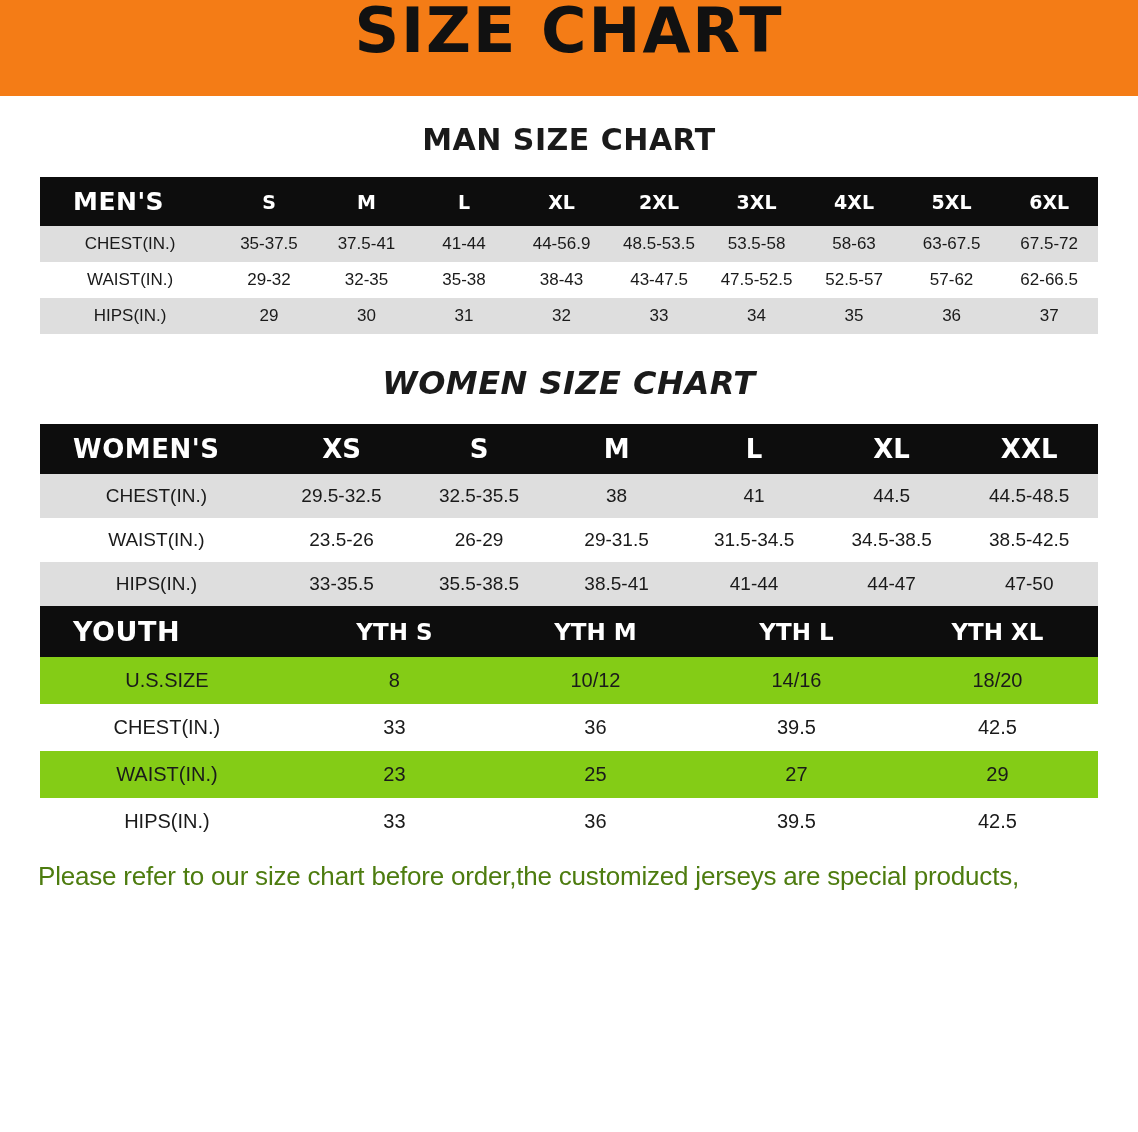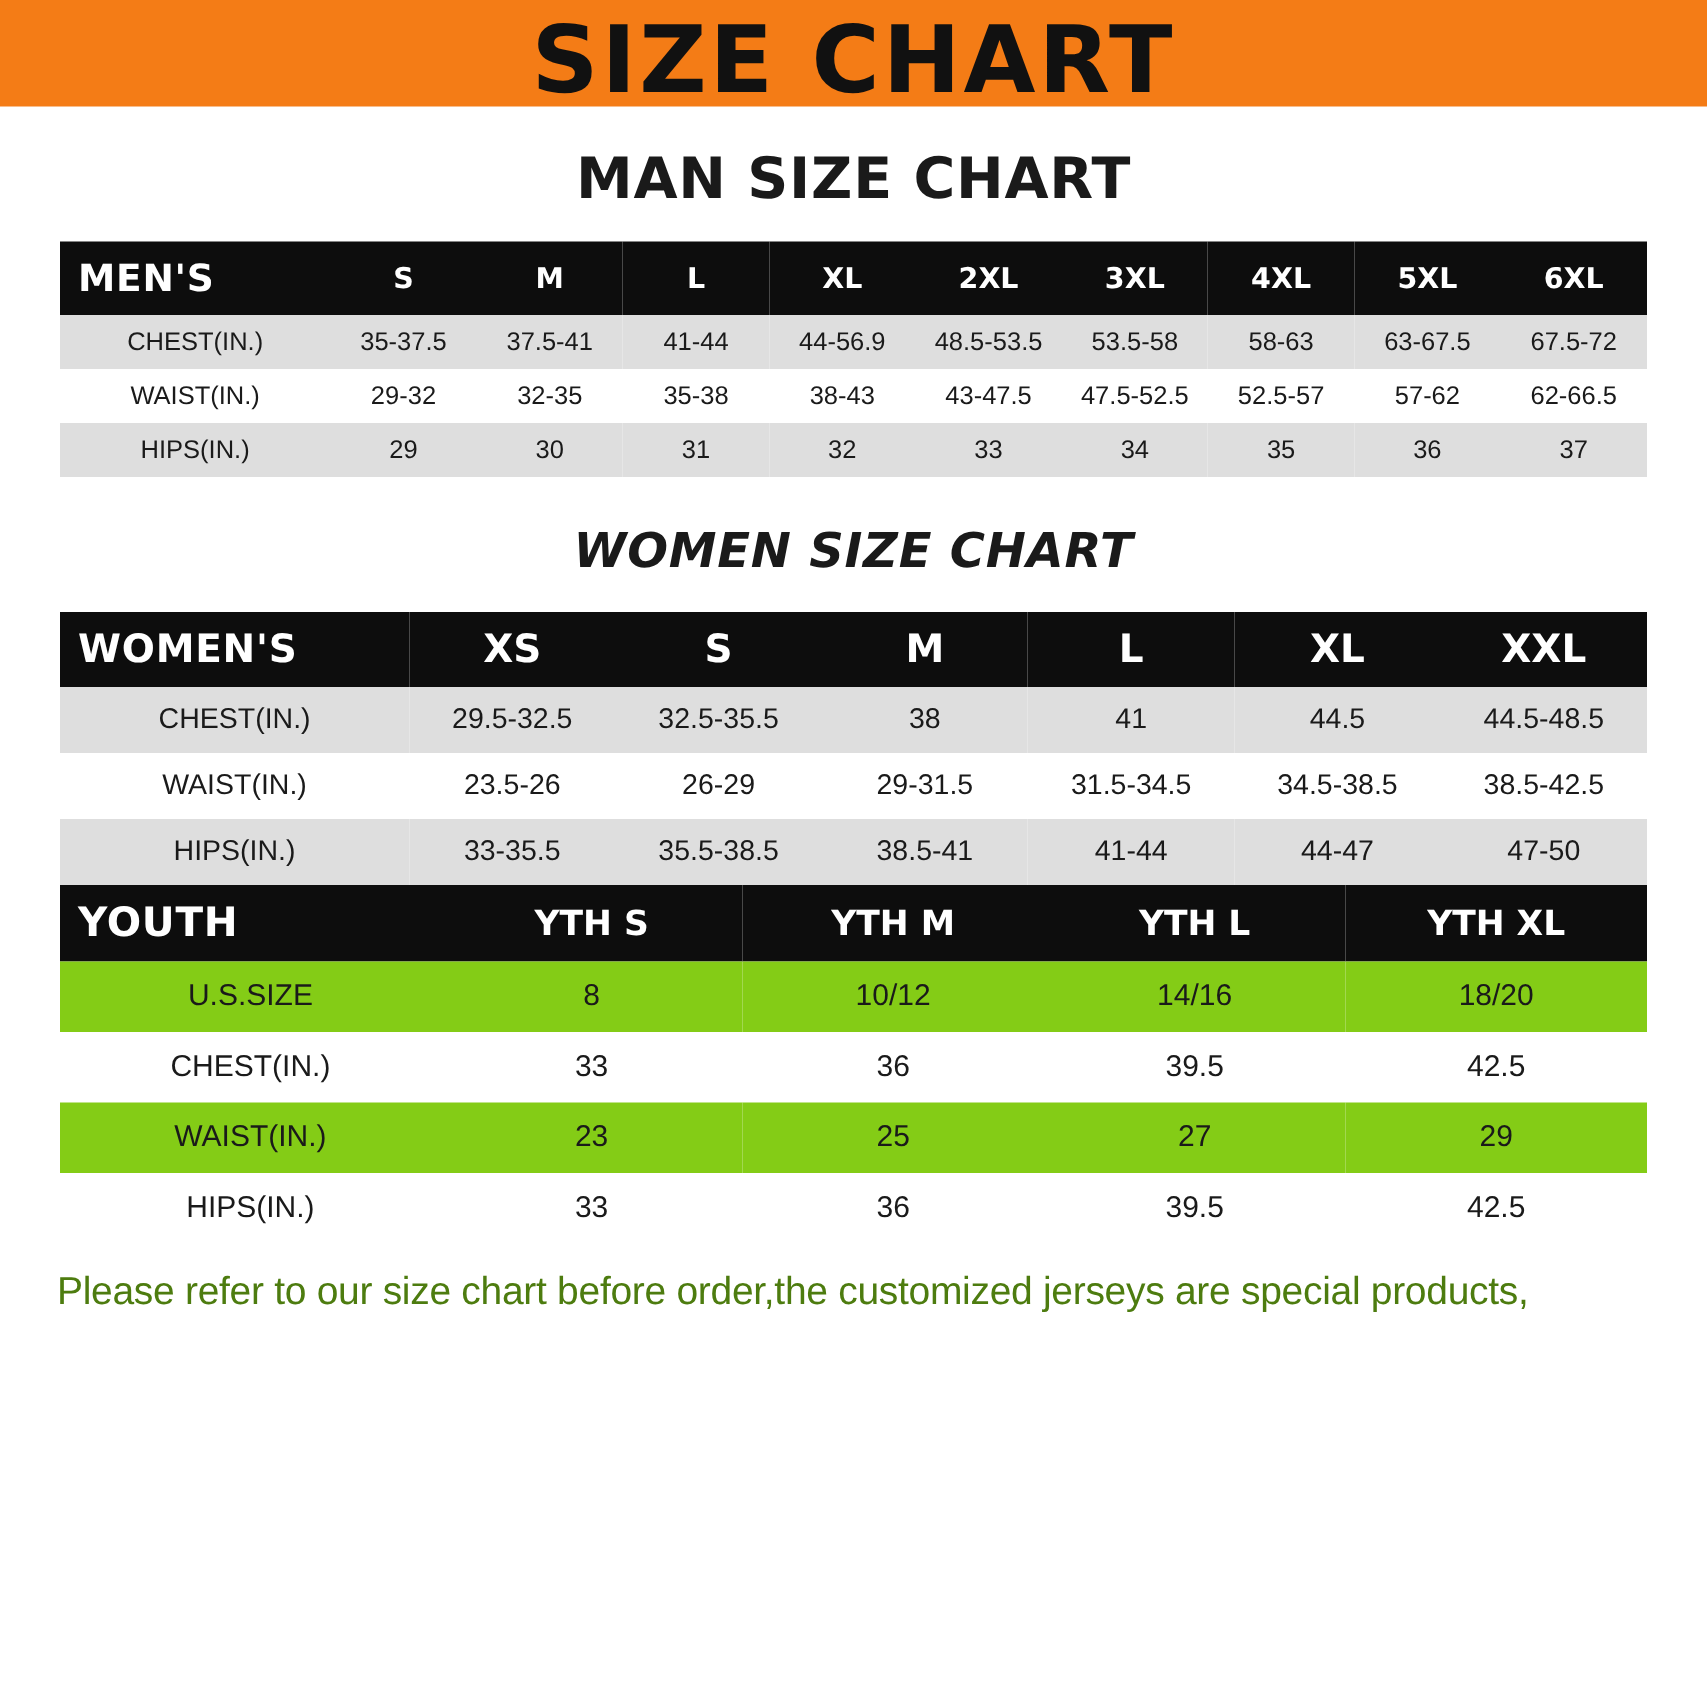--- a/index.html
+++ b/index.html
@@ -16,44 +16,44 @@
   .page {
     position: relative;
     width: 1138px;
     height: 1132px;
     background: #ffffff;
     box-sizing: border-box;
   }
   
   .banner {
     width: 100%;
-    height: 71px;
+    height: 96px;
     background: #F47C16;
     display: flex;
-    align-items: flex-end;
+    align-items: flex-start;
     justify-content: center;
   }
   .banner-title {
     font-family: "DejaVu Sans", sans-serif;
     font-weight: bold;
     font-size: 62px;
     letter-spacing: 2px;
     color: #111111;
     line-height: 1;
   }
   
   .section-title {
     text-align: center;
     font-family: "DejaVu Sans", sans-serif;
     font-weight: bold;
     color: #1a1a1a;
     letter-spacing: 0.5px;
   }
   .section-title.man {
-    font-size: 38px;
+    font-size: 30px;
     margin-top: 26px;
     margin-bottom: 20px;
   }
   .section-title.women {
     font-size: 32px;
     margin-top: 30px;
     margin-bottom: 22px;
     font-style: italic;
   }
   .section-title.youth {
@@ -73,21 +73,21 @@
   table.size thead th {
     background: #0d0d0d;
     color: #ffffff;
     font-family: "DejaVu Sans", sans-serif;
     font-weight: bold;
     text-align: center;
     padding: 10px 2px;
   }
   table.size thead th.rowhead {
     text-align: left;
-    padding-left: 12px;
+    padding-left: 33px;
     letter-spacing: 0.5px;
   }
   table.size tbody td {
     text-align: center;
     color: #1a1a1a;
     font-family: "Liberation Sans", sans-serif;
   }
   table.size tbody td.rowlabel {
     text-align: center;
     color: #1a1a1a;

